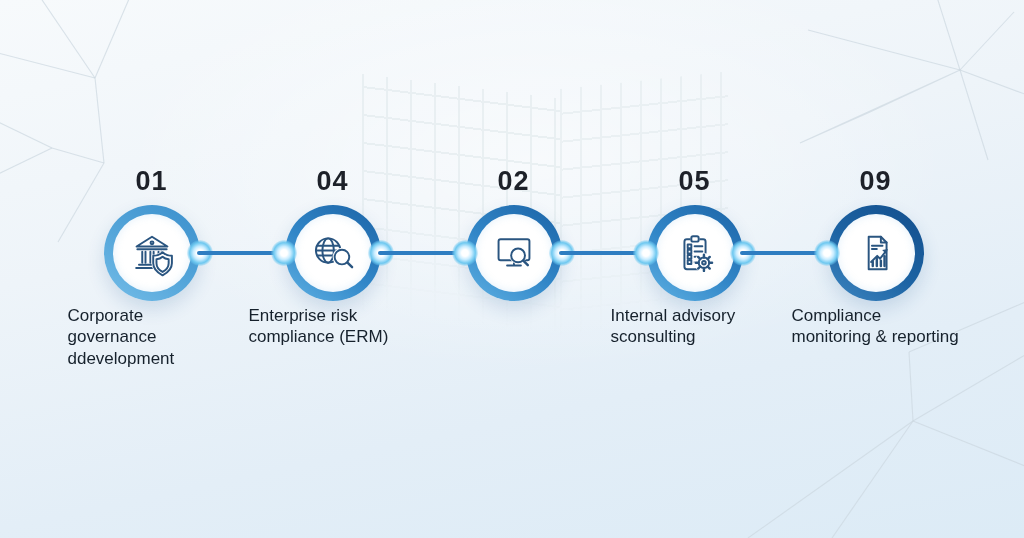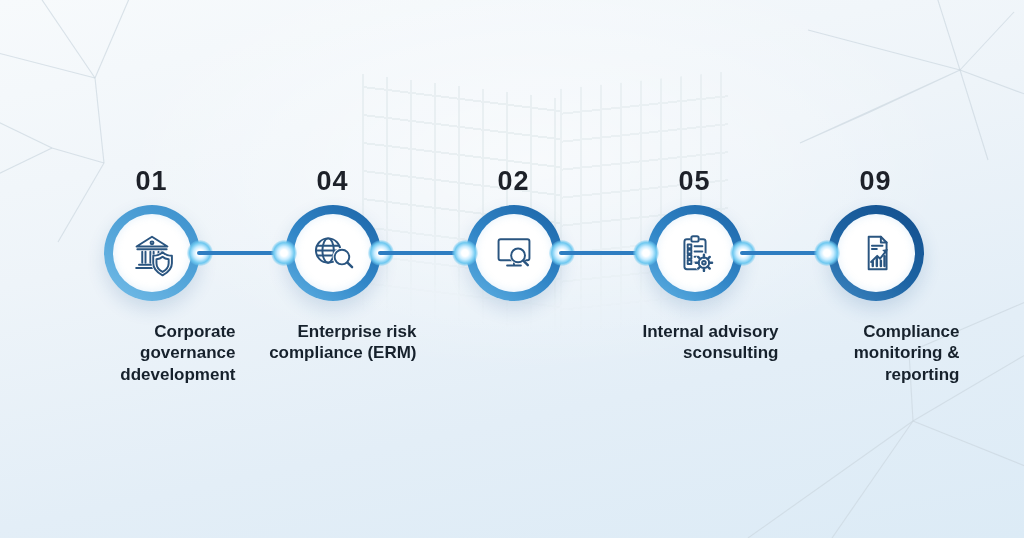--- a/index.html
+++ b/index.html
@@ -49,22 +49,22 @@
   }
   .step:nth-of-type(1) .circle{ background:linear-gradient(215deg,#3b8fcc 0%, #55a6da 55%, #74bde8 100%); }
   .step:nth-of-type(5) .circle{ background:linear-gradient(215deg,#134e8c 0%, #1d64a4 55%, #3e86c0 100%); }
   .circle-inner{
     width:78px; height:78px; border-radius:50%; background:#ffffff;
     display:flex; align-items:center; justify-content:center;
     box-shadow:inset 0 0 9px rgba(120,180,230,.22);
   }
   .circle-inner svg{ display:block; }
   .step-label{
-    margin-top:20px; max-width:168px; text-align:right;
-    font-size:17px; font-weight:700; line-height:1.26;
+    margin-top:4px; max-width:168px; text-align:left;
+    font-size:17px; font-weight:400; line-height:1.26;
     color:var(--label-color,#16212c);
   }
 
   .connector{ position:absolute; top:240px; width:110px; height:26px; pointer-events:none; }
   .connector .line{
     position:absolute; left:10px; right:10px; top:11px; height:4px;
     background:var(--connector,#2e7dc1); border-radius:2px;
   }
   .orb{
     position:absolute; top:0; width:26px; height:26px; border-radius:50%;

